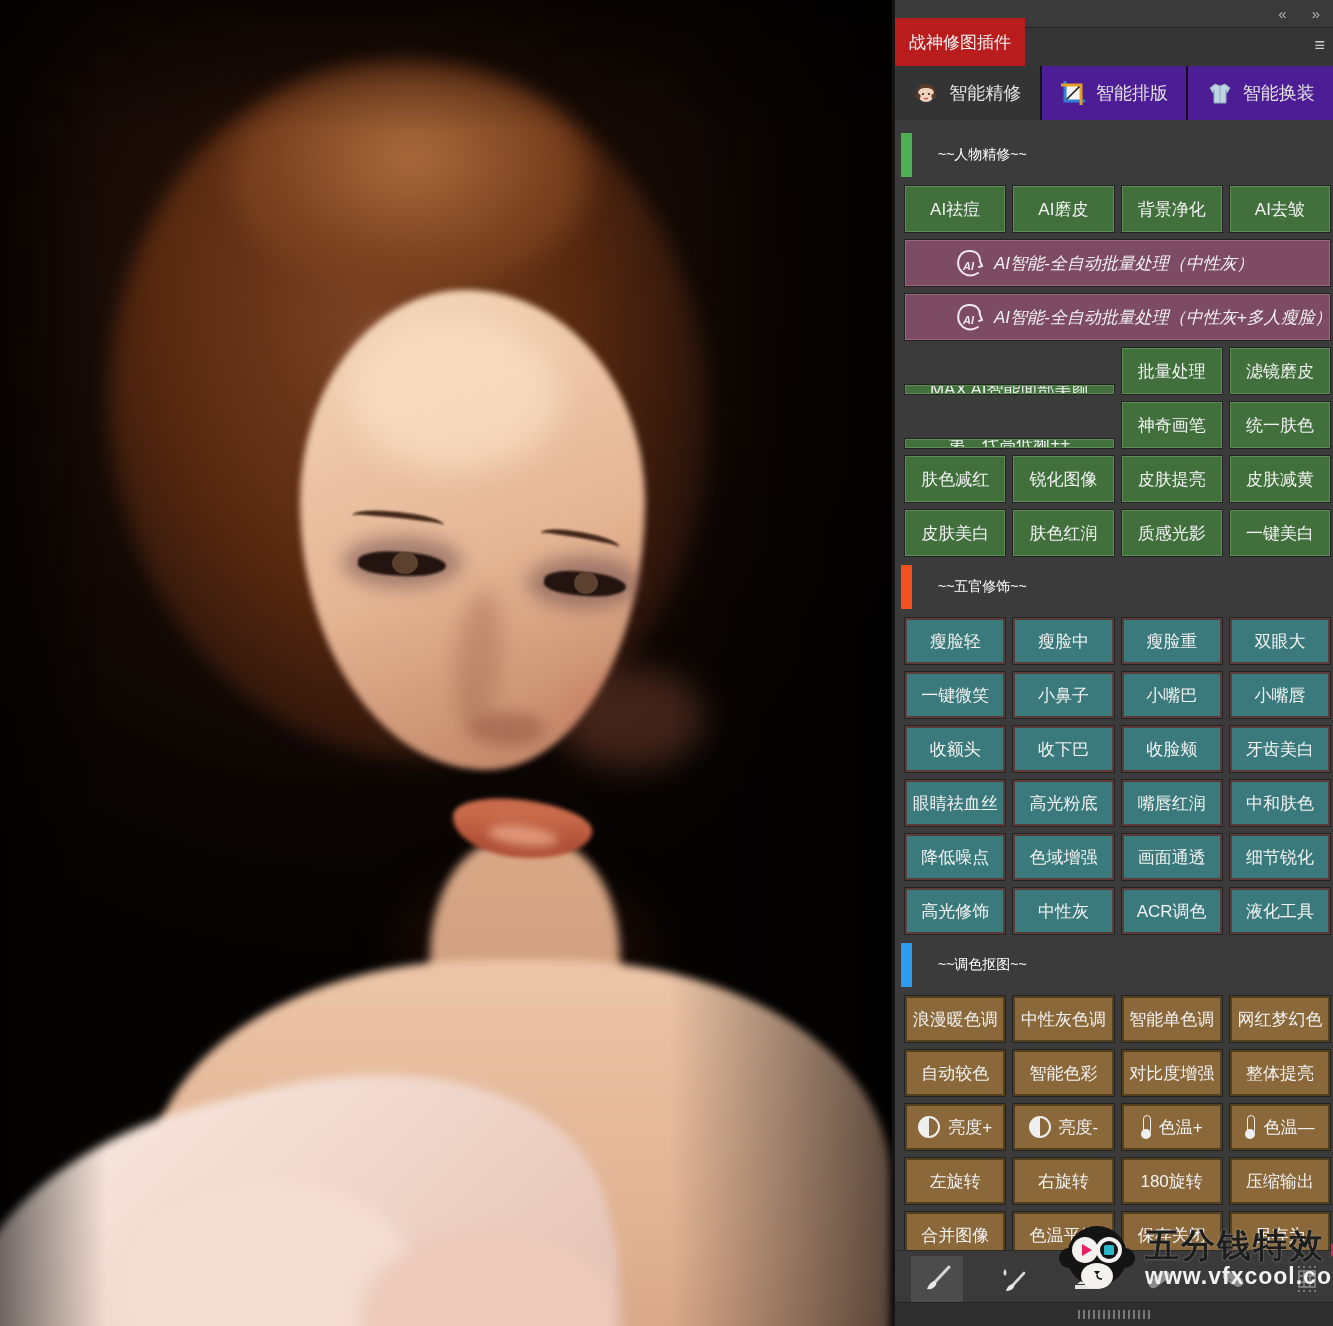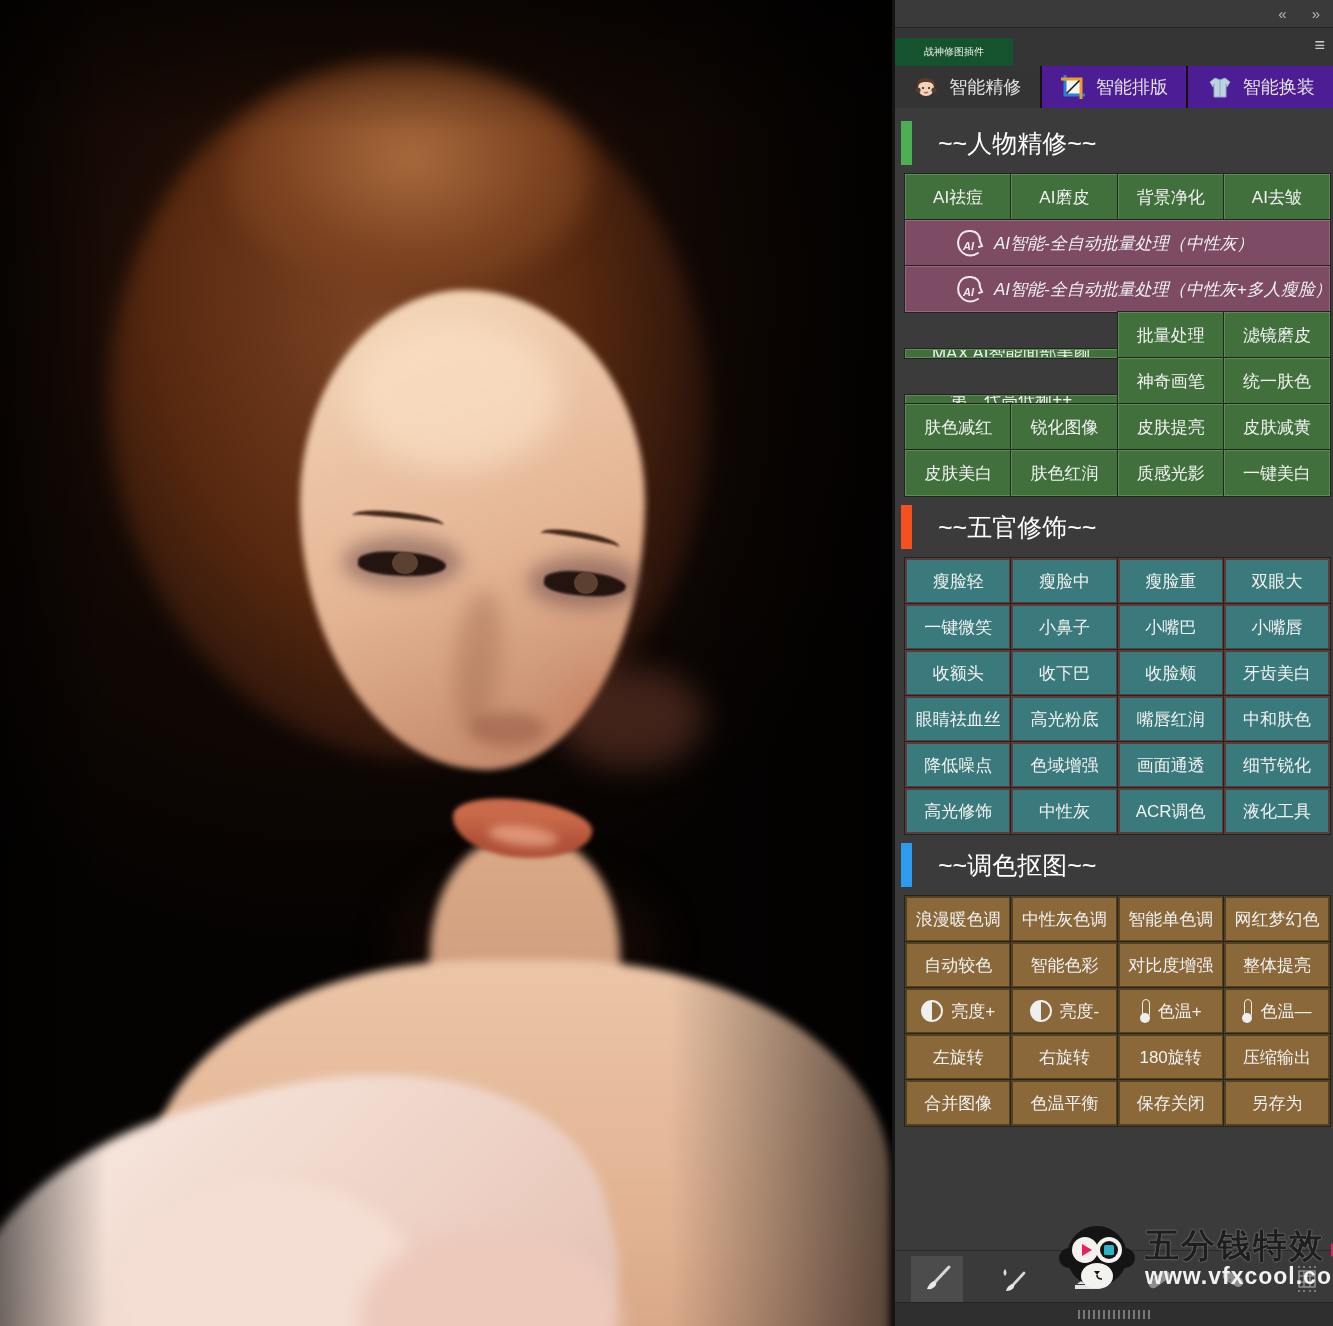--- a/index.html
+++ b/index.html
@@ -62,40 +62,40 @@
                linear-gradient(180deg, rgba(0,0,0,.5) 0%, rgba(0,0,0,0) 10%); }
 
   
   .panel { position:relative; width:441px; height:1326px; background:#3b3b3b;
            border-left:3px solid #141414; display:flex; flex-direction:column; color:#e8e8e8; }
   .win-bar { height:28px; background:#3a3a3a; border-bottom:1px solid #252525;
     display:flex; align-items:center; justify-content:flex-end; gap:26px; padding-right:14px;
     color:#b8b8b8; font-size:15px; letter-spacing:-1px; flex:0 0 auto; }
   .win-bar span { cursor:default; }
   .title-row { height:38px; background:#353535; display:flex; align-items:flex-end; flex:0 0 auto; position:relative; }
-  .title-tab { height:28px; min-width:118px; padding:0 14px; background:#14532d;
-    display:flex; align-items:center; justify-content:center; font-size:10px; color:#f0f0f0; }
+  .title-tab { height:48px; min-width:118px; padding:0 14px; background:#b91c1c;
+    display:flex; align-items:center; justify-content:center; font-size:17px; color:#f0f0f0; }
   .menu-icon { position:absolute; right:8px; top:8px; color:#cccccc; font-size:18px; line-height:1; }
-  .main-tabs { height:42px; background:#1c1c1c; display:flex; flex:0 0 auto; }
+  .main-tabs { height:54px; background:#1c1c1c; display:flex; flex:0 0 auto; }
   .mtab { flex:1; display:flex; align-items:center; justify-content:center; gap:10px;
     background:#4c1d95; border-right:2px solid #121212; font-size:18px; color:#e2e2e2; }
   .mtab.active { background:#343434; }
   .mtab:last-child { border-right:none; }
   .mtab .ticon { width:26px; height:26px; flex:0 0 auto; }
 
   .body { flex:1 1 auto; overflow:hidden; padding-top:12px; }
   .sec-head { display:flex; align-items:center; height:46px; margin:0 0 8px 6px; }
   .sec-bar { width:11px; height:44px; margin-right:26px; }
   .sec-bar.green { background:#4cb052; }
   .sec-bar.orange { background:#f4511e; }
   .sec-bar.blue { background:#2d9bf0; }
-  .sec-title { font-size:25px; color:#ffffff; }
+  .sec-title { font-size:14px; color:#ffffff; }
 
   .grid { display:grid; grid-template-columns:repeat(4,1fr); grid-auto-rows:46px;
-    padding:0 3px 0 10px; margin-bottom:8px; }
+    gap:8px; padding:0 3px 0 10px; margin-bottom:8px; }
   .btn { display:flex; align-items:center; justify-content:center; gap:8px;
     font-size:17px; color:#f2f2f2; cursor:pointer; white-space:nowrap; overflow:hidden; }
   .btn.g { background:#41703d; border:1px solid #5f8c55; box-shadow:0 0 0 1px #232323; }
   .btn.t { background:#3a7a7c; border:2px solid #5d3b39; box-shadow:0 0 0 1px #232323; }
   .btn.b { background:#8a683a; border:2px solid #53401f; box-shadow:0 0 0 1px #232323; }
   .btn.p { background:#7d4b64; border:1px solid #9a6780; box-shadow:0 0 0 1px #232323;
            justify-content:flex-start; padding-left:46px; font-size:17px;font-style:italic; }
   .w2 { grid-column:span 2;margin-top:37px; }
   .w4 { grid-column:1 / -1; }
 

